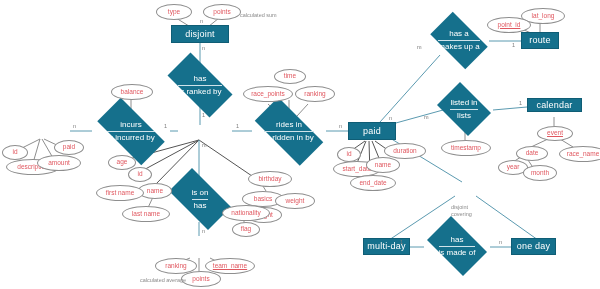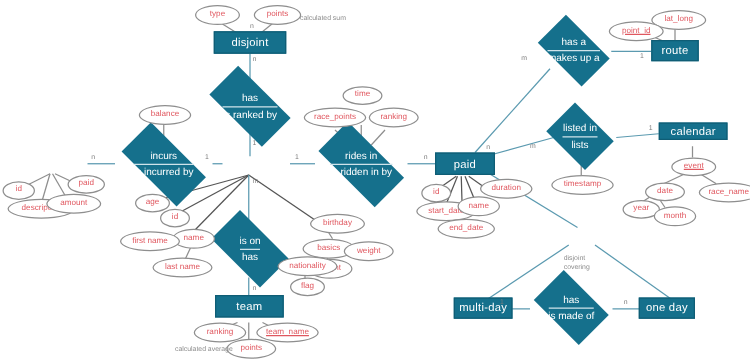--- a/index.html
+++ b/index.html
@@ -191,23 +191,20 @@
   </div>
 
   <div class="node entity" style="left:521px;top:32px;width:38px;height:17px;">
     <span>route</span>
   </div>
 
   <div class="node entity" style="left:527px;top:98px;width:55px;height:14px;">
     <span>calendar</span>
   </div>
 
-  <div class="node entity" style="left:172px;top:236px;width:55px;height:18px;">
-    <span>team</span>
-  </div>
 
   <div class="node entity" style="left:363px;top:238px;width:47px;height:17px;">
     <span>multi-day</span>
   </div>
 
   <div class="node entity" style="left:511px;top:238px;width:45px;height:17px;">
     <span>one day</span>
   </div>
 
   <div class="node rel" style="left:158px;top:62px;width:84px;height:46px;">

